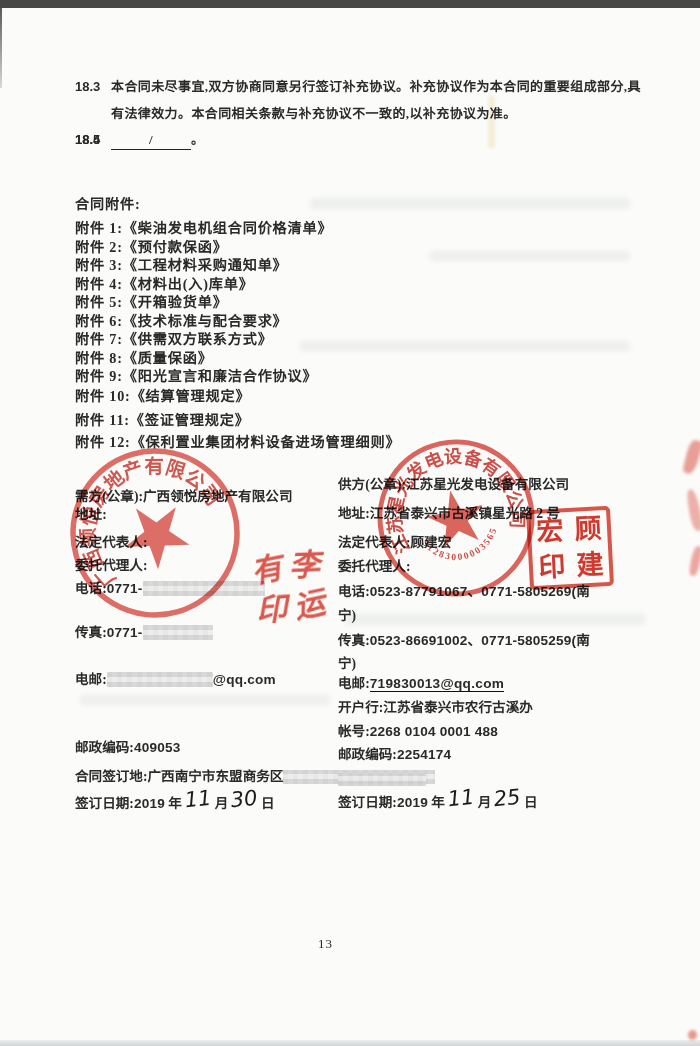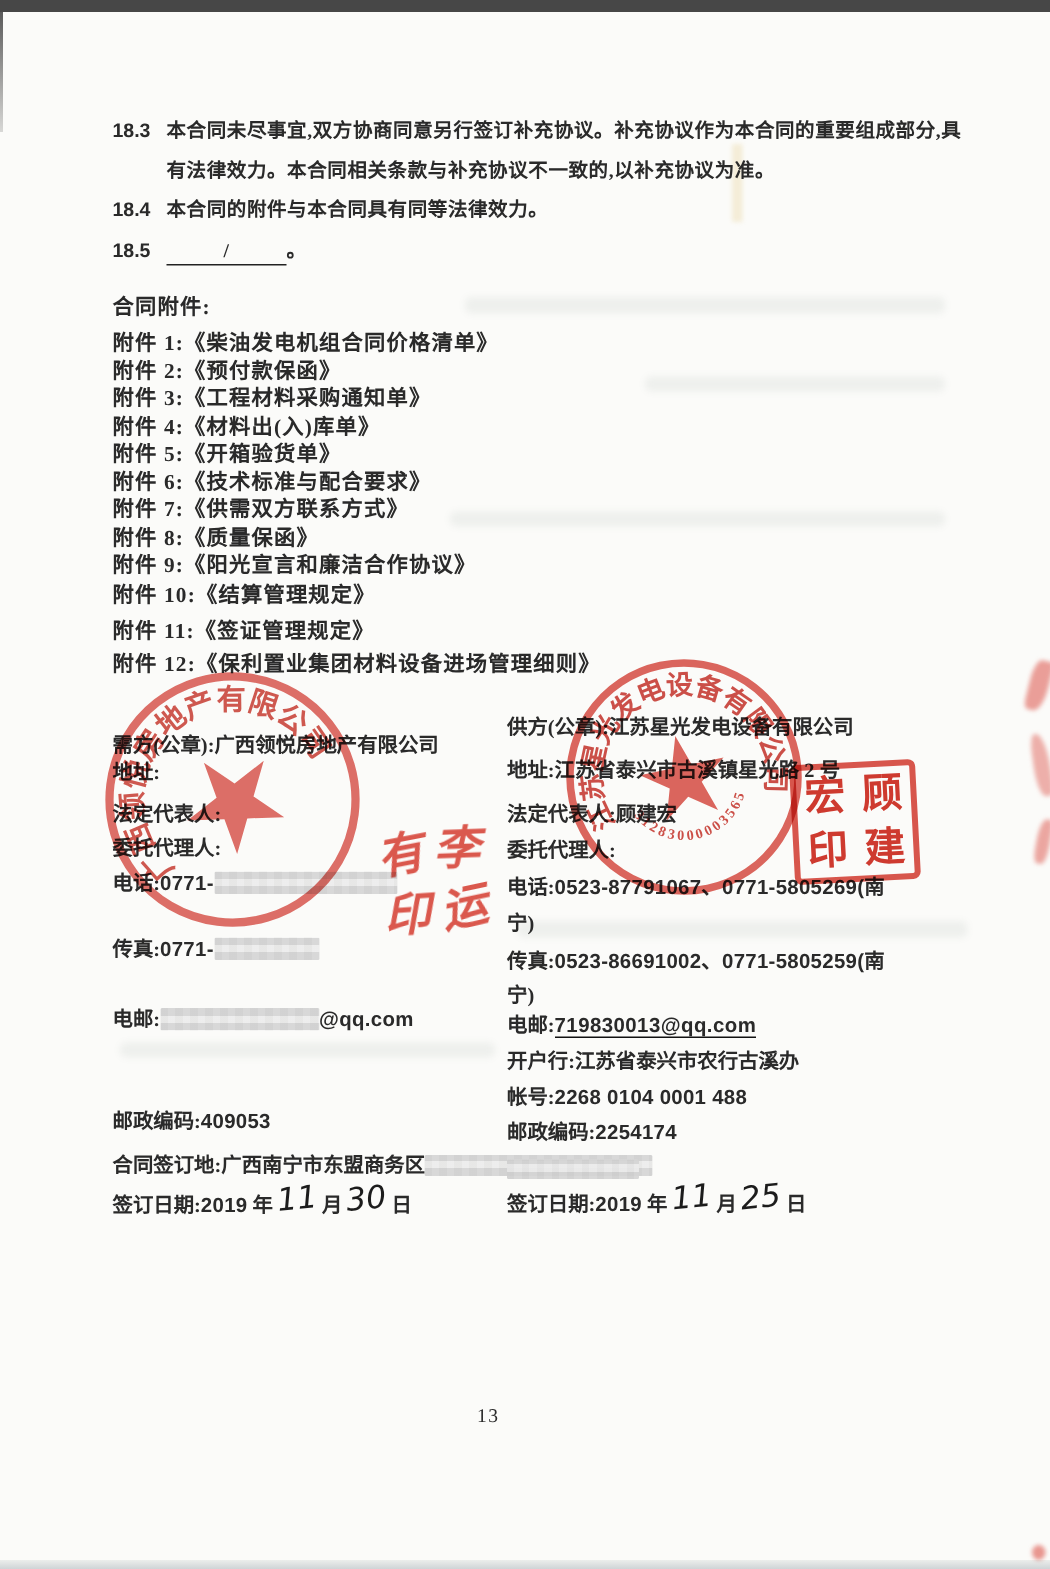--- a/index.html
+++ b/index.html
@@ -75,21 +75,21 @@
 <div class="ghost" style="left:345px;top:614px;width:300px;height:11px;"></div>
 <div class="ghost" style="left:80px;top:695px;width:250px;height:10px;"></div>
 
 <div class="smudge" style="left:686px;top:440px;width:13px;height:34px;border-radius:40% 10% 50% 20%;opacity:.55;transform:rotate(14deg);"></div>
 <div class="smudge" style="left:689px;top:489px;width:11px;height:42px;border-radius:30% 60% 20% 50%;opacity:.45;transform:rotate(-8deg);"></div>
 <div class="smudge" style="left:691px;top:546px;width:9px;height:30px;border-radius:50% 20% 40% 30%;opacity:.5;transform:rotate(10deg);"></div>
 <div class="smudge" style="left:688px;top:1030px;width:9px;height:10px;border-radius:50%;opacity:.6;"></div>
 
 <div class="clauses">
   <p class="clause"><span class="cnum">18.3</span><span>本合同未尽事宜,双方协商同意另行签订补充协议。补充协议作为本合同的重要组成部分,具有法律效力。本合同相关条款与补充协议不一致的,以补充协议为准。</span></p>
-  <p class="clause"><span class="cnum">18.4</span><span>本合同的附件与本合同具有同等法律效力。</span></p>
+  <p class="clause"><span class="cnum">18.4</span></p>
   <p class="clause clause-185"><span class="cnum">18.5</span><span class="blank-line"><span>/</span></span><span>。</span></p>
 </div>
 
 <div class="attachments">
   <p class="attach-heading">合同附件:</p>
   <p class="attach-item">附件 1:《柴油发电机组合同价格清单》</p>
   <p class="attach-item">附件 2:《预付款保函》</p>
   <p class="attach-item">附件 3:《工程材料采购通知单》</p>
   <p class="attach-item">附件 4:《材料出(入)库单》</p>
   <p class="attach-item">附件 5:《开箱验货单》</p>

